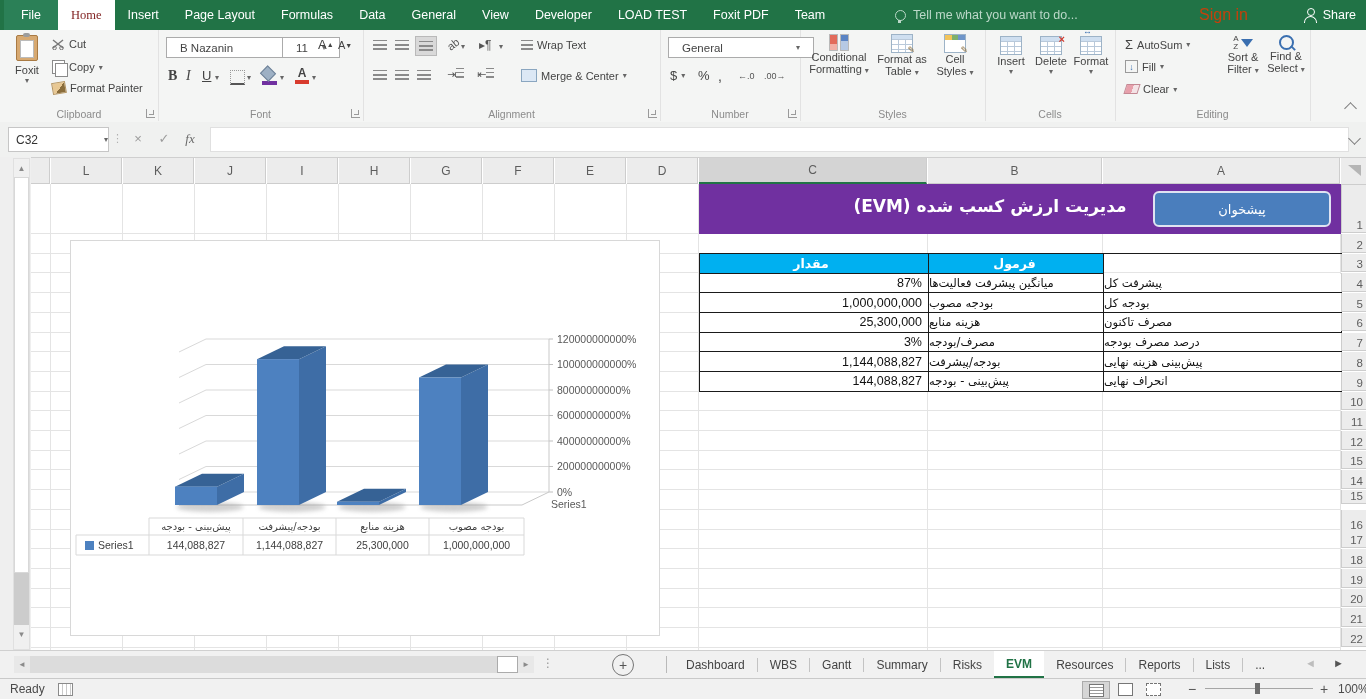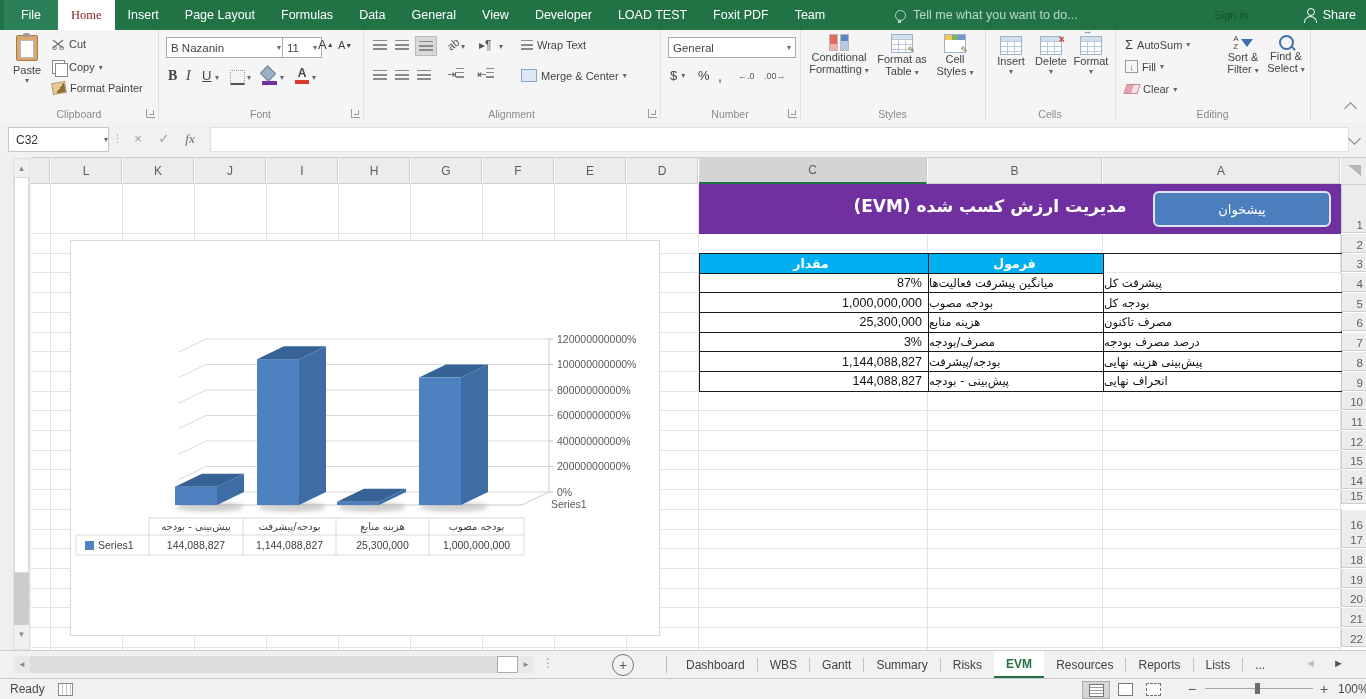--- a/index.html
+++ b/index.html
@@ -8,34 +8,34 @@
   .abs{position:absolute;}
   .fa{font-family:"DejaVu Sans","Liberation Sans",sans-serif;direction:rtl;}
   
   #tabbar{position:absolute;left:0;top:0;width:1366px;height:30px;background:#217346;display:flex;align-items:stretch;}
   #file-tab{width:54px;margin-left:4px;background:#2b8057;color:#fff;font-size:12.5px;display:flex;align-items:center;justify-content:center;}
   .rtab{padding:0 13px;color:#fff;font-size:12.5px;display:flex;align-items:center;cursor:default;}
   .rtab.active{background:#fff;color:#7f1d1d;font-family:Liberation Serif, serif;}
   #tellme{position:absolute;left:895px;top:0;height:30px;display:flex;align-items:center;color:#bcd8c9;font-size:12.5px;gap:7px;}
   .bulb{width:9px;height:9px;border:1.5px solid #bcd8c9;border-radius:50%;position:relative;}
   .bulb:after{content:"";position:absolute;left:2px;top:9px;width:3px;height:3px;background:#bcd8c9;}
-  #signin{position:absolute;right:118px;top:0;height:30px;display:flex;align-items:center;color:#14532d;font-size:11px;}
+  #signin{position:absolute;right:118px;top:0;height:30px;display:flex;align-items:center;color:#c2410c;font-size:16px;}
   #share{position:absolute;right:10px;top:0;height:30px;display:flex;align-items:center;color:#fff;font-size:12.5px;gap:6px;}
   .person{width:14px;height:14px;position:relative;}
   .person:before{content:"";position:absolute;left:4px;top:0;width:6px;height:6px;border:1.5px solid #fff;border-radius:50%;}
   .person:after{content:"";position:absolute;left:1px;top:8px;width:11px;height:6px;border:1.5px solid #fff;border-bottom:none;border-radius:7px 7px 0 0;}
   
   #ribbon{position:absolute;left:0;top:30px;width:1366px;height:92px;background:#f4f5f4;border-bottom:1px solid #d5d5d5;font-size:11px;}
   .rgroup{position:absolute;top:0;height:91px;border-right:1px solid #e2e2e2;}
   .glabel{position:absolute;bottom:1px;left:0;width:100%;text-align:center;font-size:10.5px;color:#8b8b8b;}
   .dlg{position:absolute;right:3px;bottom:3px;width:8px;height:8px;border-left:1px solid #9a9a9a;border-bottom:1px solid #9a9a9a;}
   .dlg:after{content:"";position:absolute;right:1px;top:1px;width:4px;height:4px;border-right:1px solid #9a9a9a;border-bottom:1px solid #9a9a9a;}
   .rbtn{display:flex;align-items:center;gap:4px;color:#444;}
   .dd{font-size:8px;color:#666;}
-  .combo{background:#fff;border:1px solid #ababab;height:19px;display:flex;align-items:center;padding:0 4px;font-size:11.5px;justify-content:space-between;}
+  .combo{background:#fff;border:1px solid #ababab;height:19px;display:flex;align-items:center;padding:0 13px;font-size:11.5px;justify-content:space-between;}
   .mini{display:inline-flex;align-items:center;justify-content:center;}
   .lines{width:14px;height:10px;background:repeating-linear-gradient(#8a8a8a 0 1.3px,transparent 1.3px 4.2px);}
   .bigbtn{position:absolute;display:flex;flex-direction:column;align-items:center;font-size:11px;color:#444;}
   .gridic{width:20px;height:17px;border:1px solid #9db3c7;background:
      linear-gradient(#cfdff0 0 4px,transparent 4px),
      repeating-linear-gradient(transparent 0 4px,#b9c9da 4px 5px),
      repeating-linear-gradient(90deg,transparent 0 6px,#b9c9da 6px 7px),#fff;position:relative;}
   
   #fbar{position:absolute;left:0;top:122px;width:1366px;height:35px;background:#f0f1f0;border-bottom:1px solid #cfcfcf;}
   #namebox{position:absolute;left:8px;top:5px;width:92px;height:23px;background:#fff;border:1px solid #c6c6c6;font-size:12px;color:#333;display:flex;align-items:center;padding-left:7px;justify-content:space-between;}
@@ -114,21 +114,21 @@
   </div>
 
   <div id="ribbon">
 
     <div class="rgroup" style="left:0;width:158px;">
       <div class="bigbtn" style="left:8px;top:5px;width:38px;">
         <span style="display:block;width:20px;height:24px;background:#d7a971;border:1px solid #a97a43;border-radius:2px;position:relative;">
           <span style="position:absolute;left:3px;top:4px;width:12px;height:16px;background:#fff;border:1px solid #bbb;"></span>
           <span style="position:absolute;left:6px;top:-3px;width:7px;height:4px;background:#9c9c9c;border-radius:2px;"></span>
         </span>
-        <span style="margin-top:3px;">Paste</span>
+        <span style="margin-top:3px;">Foxit</span>
         <span class="dd">▾</span>
       </div>
       <div class="rbtn abs" style="left:52px;top:8px;">
         <svg width="13" height="11">
             <line x1="1" y1="1" x2="11" y2="9" stroke="#777" stroke-width="1.4"></line>
             <line x1="11" y1="1" x2="1" y2="9" stroke="#777" stroke-width="1.4"></line>
             <circle cx="2.5" cy="9" r="1.8" fill="none" stroke="#777"></circle>
             <circle cx="9.5" cy="9" r="1.8" fill="none" stroke="#777"></circle>
           </svg>
         <span>Cut</span>

